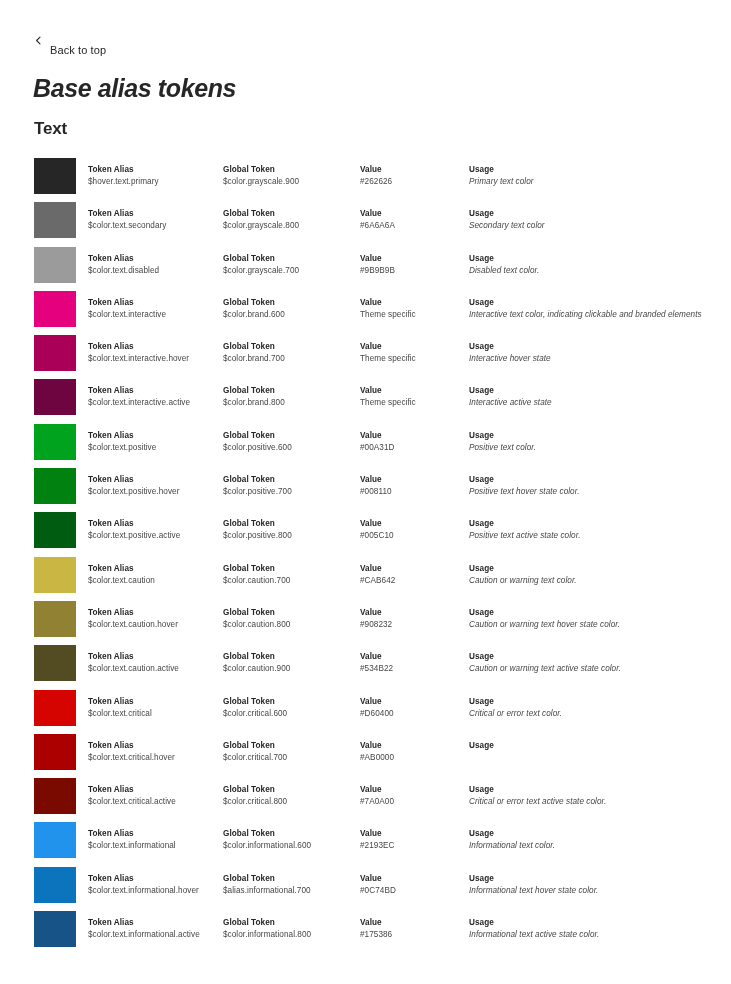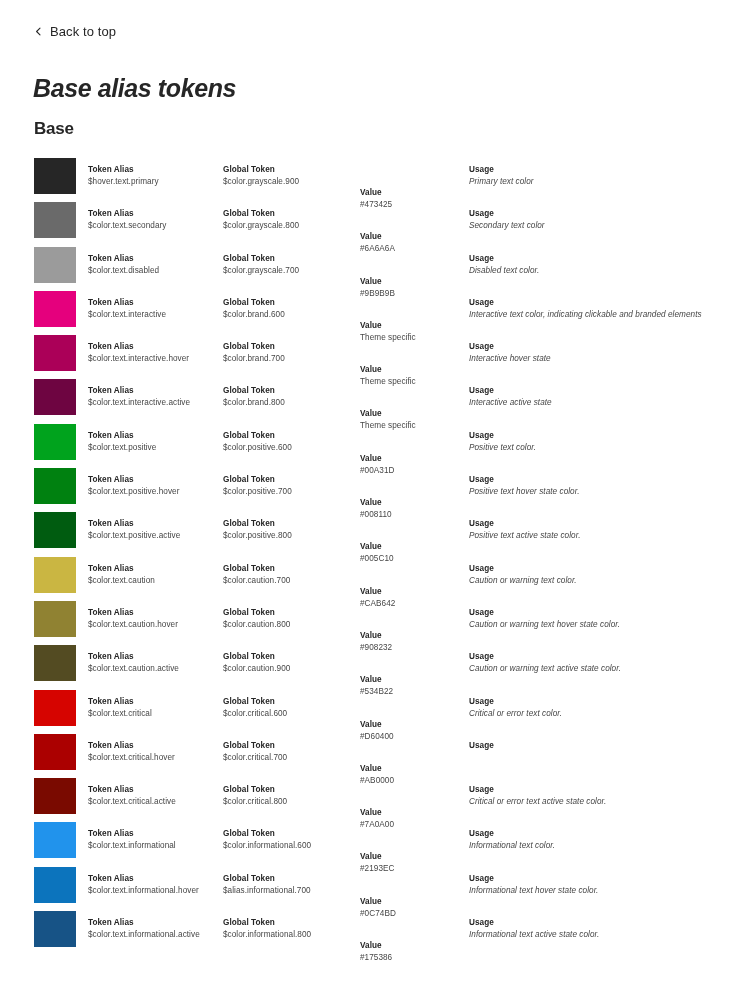--- a/index.html
+++ b/index.html
@@ -35,24 +35,25 @@
   }
   .back-to-top .chevron {
     display: block;
     width: 9px;
     height: 9px;
     line-height: 1;
     color: #262626;
   }
   .back-to-top .chevron svg { display: block; }
   .back-to-top .bt-label {
-    font-size: 13px;
+    font-size: 11px;
     line-height: 1;
     color: #262626;
     letter-spacing: 0.1px;
+    margin-top: 20px;
   }
 
   
   .page-title {
     position: absolute;
     left: 33px;
     top: 73px;
     margin: 0;
     font-size: 25px;
     line-height: 30px;
@@ -91,21 +92,21 @@
     top: 0;
     width: 42px;
     height: 36px;
   }
   .cell {
     position: absolute;
     top: 6px;
   }
   .cell-alias  { left: 88px;  width: 132px; }
   .cell-global { left: 223px; width: 134px; }
-  .cell-value  { left: 360px; width: 105px; margin-top: 23px; }
+  .cell-value  { left: 360px; width: 105px; }
   .cell-usage  { left: 469px; width: 250px; }
 
   .cell-head {
     font-size: 8.2px;
     line-height: 11px;
     font-weight: 700;
     color: #262626;
     letter-spacing: 0.05px;
     white-space: nowrap;
   }
@@ -129,36 +130,36 @@
     <span class="chevron">
       <svg width="9" height="9" viewBox="0 0 9 9" fill="none" aria-hidden="true">
         <path d="M6 1.2 L2.6 4.5 L6 7.8" stroke="#262626" stroke-width="1.1" stroke-linecap="round" stroke-linejoin="round" fill="none"></path>
       </svg>
     </span>
     <span class="bt-label">Back to top</span>
   </a>
 
   <h1 class="page-title">Base alias tokens</h1>
 
-  <h2 class="section-title">Base</h2>
+  <h2 class="section-title">Text</h2>
 
   <div class="token-table" id="token-table">
       <div class="token-row">
         <div class="swatch" style="background: rgb(38, 38, 38);"></div>
         <div class="cell cell-alias">
           <div class="cell-head">Token Alias</div>
           <div class="cell-body">$hover.text.primary</div>
         </div>
         <div class="cell cell-global">
           <div class="cell-head">Global Token</div>
           <div class="cell-body">$color.grayscale.900</div>
         </div>
         <div class="cell cell-value">
           <div class="cell-head">Value</div>
-          <div class="cell-body">#473425</div>
+          <div class="cell-body">#262626</div>
         </div>
         <div class="cell cell-usage">
           <div class="cell-head">Usage</div>
           <div class="cell-body">Primary text color</div>
         </div>
       </div>
       <div class="token-row">
         <div class="swatch" style="background: rgb(106, 106, 106);"></div>
         <div class="cell cell-alias">
           <div class="cell-head">Token Alias</div>

